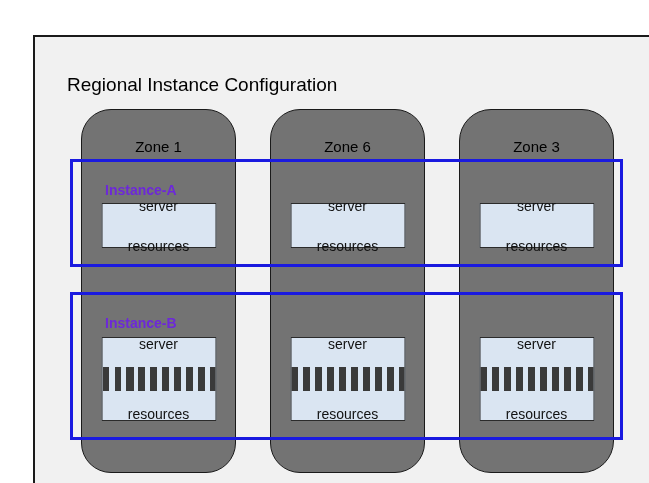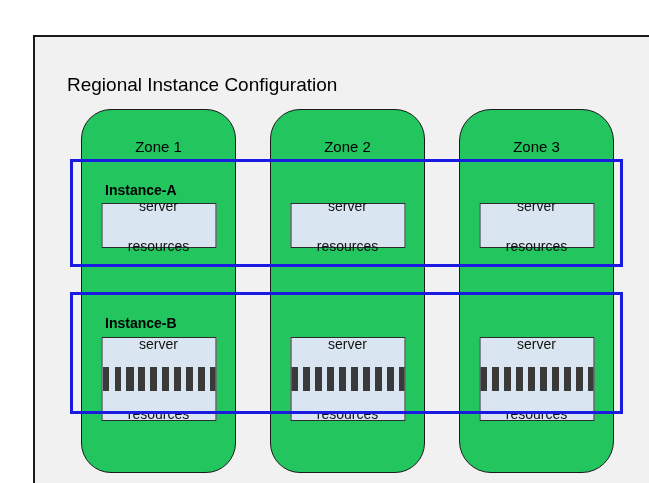--- a/index.html
+++ b/index.html
@@ -26,21 +26,21 @@
     left: 20px; top: 25px;
     font-size: 19px;
     color: #000000;
     white-space: nowrap;
   }
   
   .zone {
     position: absolute;
     top: 72px;
     width: 155px; height: 364px;
-    background: #22c55e;
+    background: #737373;
     border: 1px solid #1a1a1a;
     border-radius: 30px;
     z-index: 1;
   }
   .zone-1 { left: 46px; }
   .zone-2 { left: 235px; }
   .zone-3 { left: 424px; border-radius: 32px; }
   .zone-label {
     position: absolute;
     top: 16px; left: 0; right: 0;
@@ -78,27 +78,27 @@
   .instance {
     position: absolute;
     left: 35px;
     width: 553px;
     border: 3px solid #1a1ae0;
     background: transparent;
     z-index: 5;
     pointer-events: none;
   }
   .instance-a { top: 122px; height: 108px; }
-  .instance-b { top: 255px; height: 122px; }
+  .instance-b { top: 255px; height: 148px; }
   .instance-label {
     position: absolute;
     left: 20px; top: 8px;
     font-size: 14px;
     font-weight: bold;
-    color: #000000;
+    color: #6d28d9;
     white-space: nowrap;
   }
 </style>
 </head>
 <body>
 
 <div class="canvas">
   <div class="region">
     <div class="region-title">Regional Instance Configuration</div>
 
@@ -109,21 +109,21 @@
         <div>resources</div>
       </div>
       <div class="srv srv-b">
         <div>server</div>
         <div class="srv-divider"></div>
         <div>resources</div>
       </div>
     </div>
 
     <div class="zone zone-2">
-      <div class="zone-label">Zone 2</div>
+      <div class="zone-label">Zone 6</div>
       <div class="srv srv-a">
         <div>server</div>
         <div>resources</div>
       </div>
       <div class="srv srv-b">
         <div>server</div>
         <div class="srv-divider"></div>
         <div>resources</div>
       </div>
     </div>

